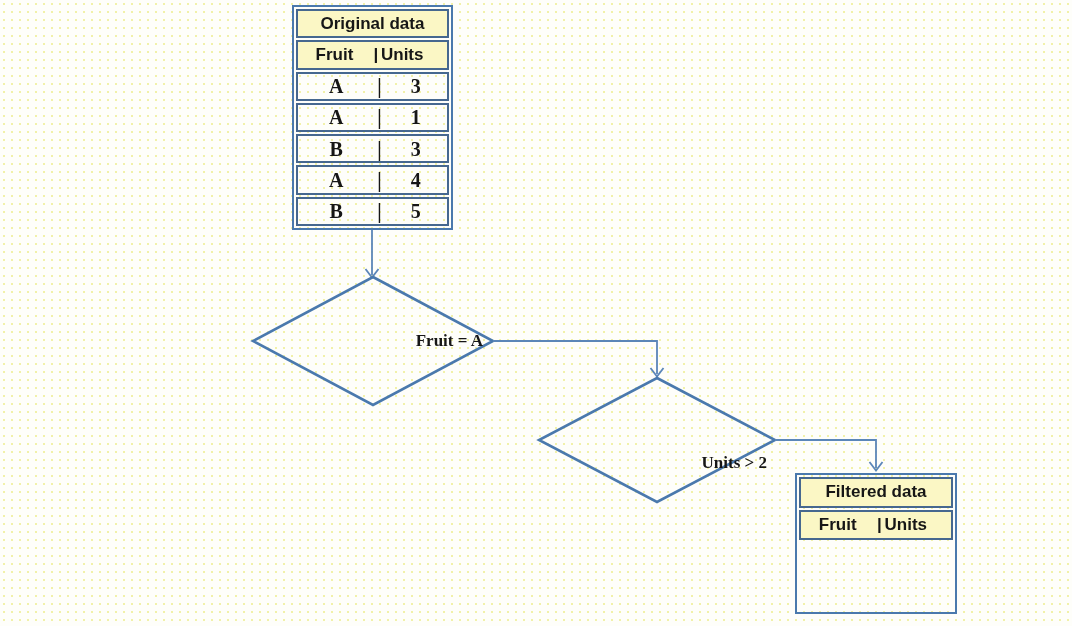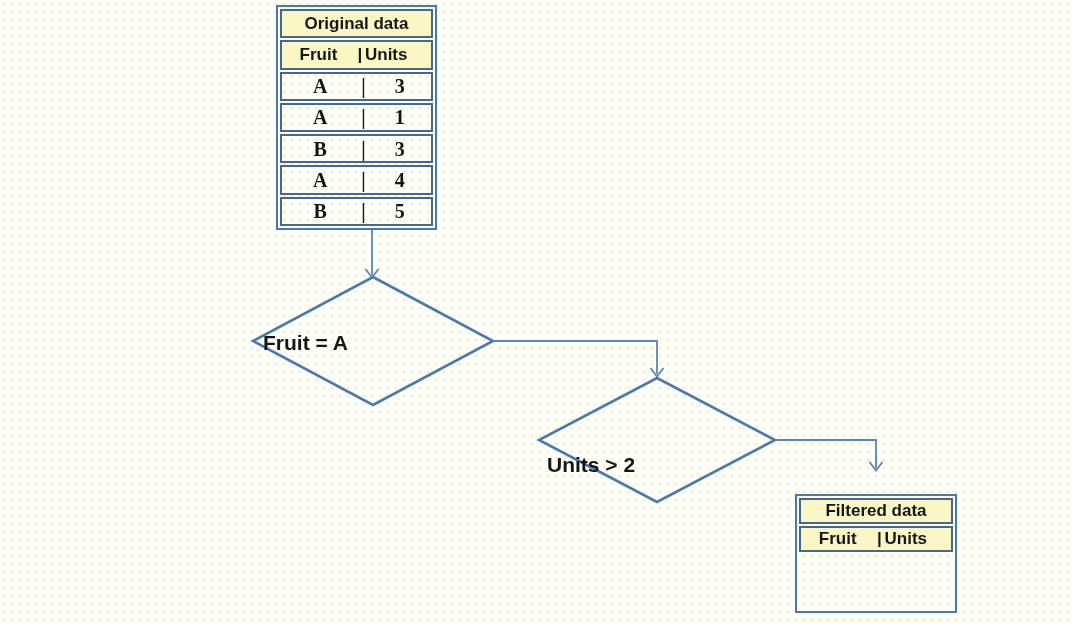--- a/index.html
+++ b/index.html
@@ -27,22 +27,22 @@
     position: absolute;
     box-sizing: border-box;
     border: 2px solid var(--shape-line, #4a79ad);
     padding: 2px;
     display: flex;
     flex-direction: column;
     gap: 2px;
     z-index: 2;
     background: transparent;
   }
-  #original-table { left: 276px; top: 5px;  width: 161px; height: 225px; }
-  #filtered-table { left: 795px; top: 494px; width: 162px; height: 119px; }
+  #original-table { left: 292px; top: 5px;  width: 161px; height: 225px; }
+  #filtered-table { left: 795px; top: 473px; width: 162px; height: 141px; }
 
   .drow {
     box-sizing: border-box;
     border: 2px solid var(--cell-border, #46688f);
     flex: 1 1 0;
     display: flex;
     align-items: center;
     justify-content: center;
     color: var(--ink, #161616);
     min-height: 0;
@@ -56,24 +56,25 @@
   .cols .col-a { text-align: center; flex: 1.05 1 0; }
   .cols .col-pipe { flex: 0 0 10px; text-align: center; }
   .cols .col-b { flex: 0.95 1 0; }
   .filler { flex: 2.55 1 0; background: transparent; }
 
   
   .diamond-label {
     position: absolute;
     z-index: 3;
     width: 220px;
-    text-align: left;
+    text-align: right;
     font-weight: 700;
-    font-size: 21px;
+    font-size: 17px;
     color: var(--ink, #161616);
+    font-family: Liberation Serif, serif;
   }
   #decision-1-label { left: 263px; top: 331px; }
   #decision-2-label { left: 547px; top: 453px; }
 </style>
 </head>
 <body>
 
 <div id="canvas">
 
   <svg class="wires" viewBox="0 0 1072 626" fill="none" xmlns="http://www.w3.org/2000/svg">

